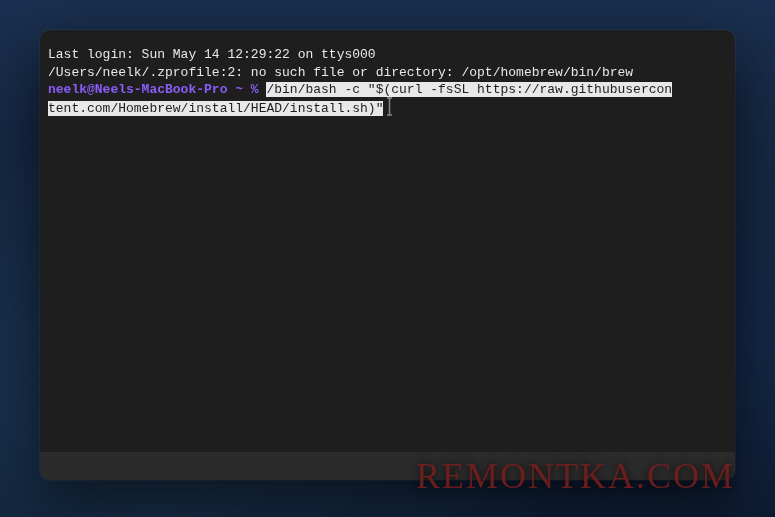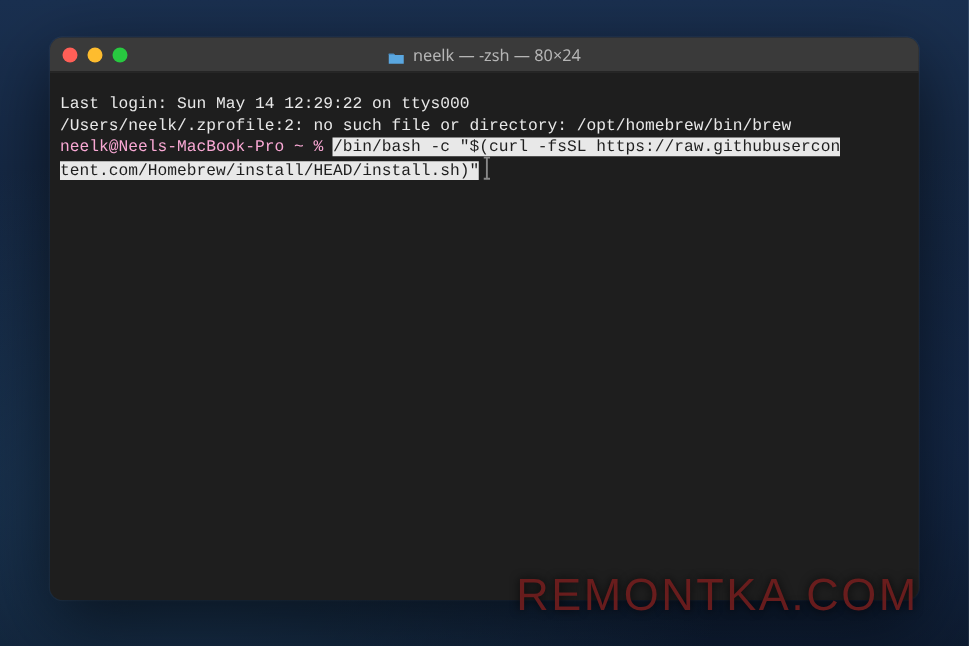--- a/index.html
+++ b/index.html
@@ -23,21 +23,21 @@
       background: 
         radial-gradient(ellipse at 20% 80%, rgba(40, 80, 120, 0.6) 0%, transparent 50%),
         radial-gradient(ellipse at 80% 70%, rgba(25, 50, 90, 0.7) 0%, transparent 50%),
         linear-gradient(180deg, #1a3050 0%, #0a1525 100%);
     }
 
     .watermark {
       position: absolute;
       bottom: 20px;
       right: 40px;
-      font-family: Liberation Sans, sans-serif;
+      font-family: Liberation Serif, serif;
       font-size: 36px;
       letter-spacing: 2px;
       color: rgba(120, 30, 30, 0.85);
       text-shadow: 0 0 8px rgba(0,0,0,0.8);
       pointer-events: none;
     }
 
     .terminal-window {
       position: absolute;
       top: 30px;
@@ -101,21 +101,21 @@
       line-height: 1.35;
       color: #e8e8e8;
       white-space: pre-wrap;
       word-break: break-all;
       background: #1e1e1e;
       height: calc(100% - 28px);
     }
 
     .line { display: block; }
 
-    .prompt { color: #f9a8d4; }
+    .prompt { color: #8b5cf6; font-weight: bold; }
 
     .selected {
       background: #e8e8e8;
       color: #1e1e1e;
     }
 
     .cursor-ibeam {
       display: inline-block;
       width: 7px;
       height: 17px;
@@ -128,35 +128,19 @@
       position: absolute;
       top: -2px;
     }
   </style>
 </head>
 <body>
 
 <div class="desktop-bg"></div>
 
 <div class="terminal-window">
-  <div class="titlebar">
-    <div class="traffic-lights">
-      <div class="light red"></div>
-      <div class="light yellow"></div>
-      <div class="light green"></div>
-    </div>
-    <div class="title">
-      <span class="folder-icon">
-        <svg viewBox="0 0 14 11" width="14" height="11">
-          <path d="M1 2 L5 2 L6 3 L13 3 L13 10 L1 10 Z" fill="#5aa7e0" stroke="none"></path>
-          <path d="M1 2 L5 2 L6 3 L1 3 Z" fill="#4a8fc7"></path>
-        </svg>
-      </span>
-      <span>neelk — -zsh — 80×24</span>
-    </div>
-  </div>
 
   <div class="terminal-body"><span class="line">Last login: Sun May 14 12:29:22 on ttys000</span><span class="line">/Users/neelk/.zprofile:2: no such file or directory: /opt/homebrew/bin/brew</span><span class="line"><span class="prompt">neelk@Neels-MacBook-Pro ~ % </span><span class="selected">/bin/bash -c "$(curl -fsSL https://raw.githubusercon</span></span><span class="line"><span class="selected">tent.com/Homebrew/install/HEAD/install.sh)"</span><span class="cursor-ibeam"><svg width="9" height="19" viewBox="0 0 9 19">
             <path d="M2 1 L7 1 M4.5 1 L4.5 18 M2 18 L7 18" stroke="#888" stroke-width="1.5" fill="none"></path>
           </svg></span></span></div>
 </div>
 
 <div class="watermark">REMONTKA.COM</div>
 
 </body></html>

